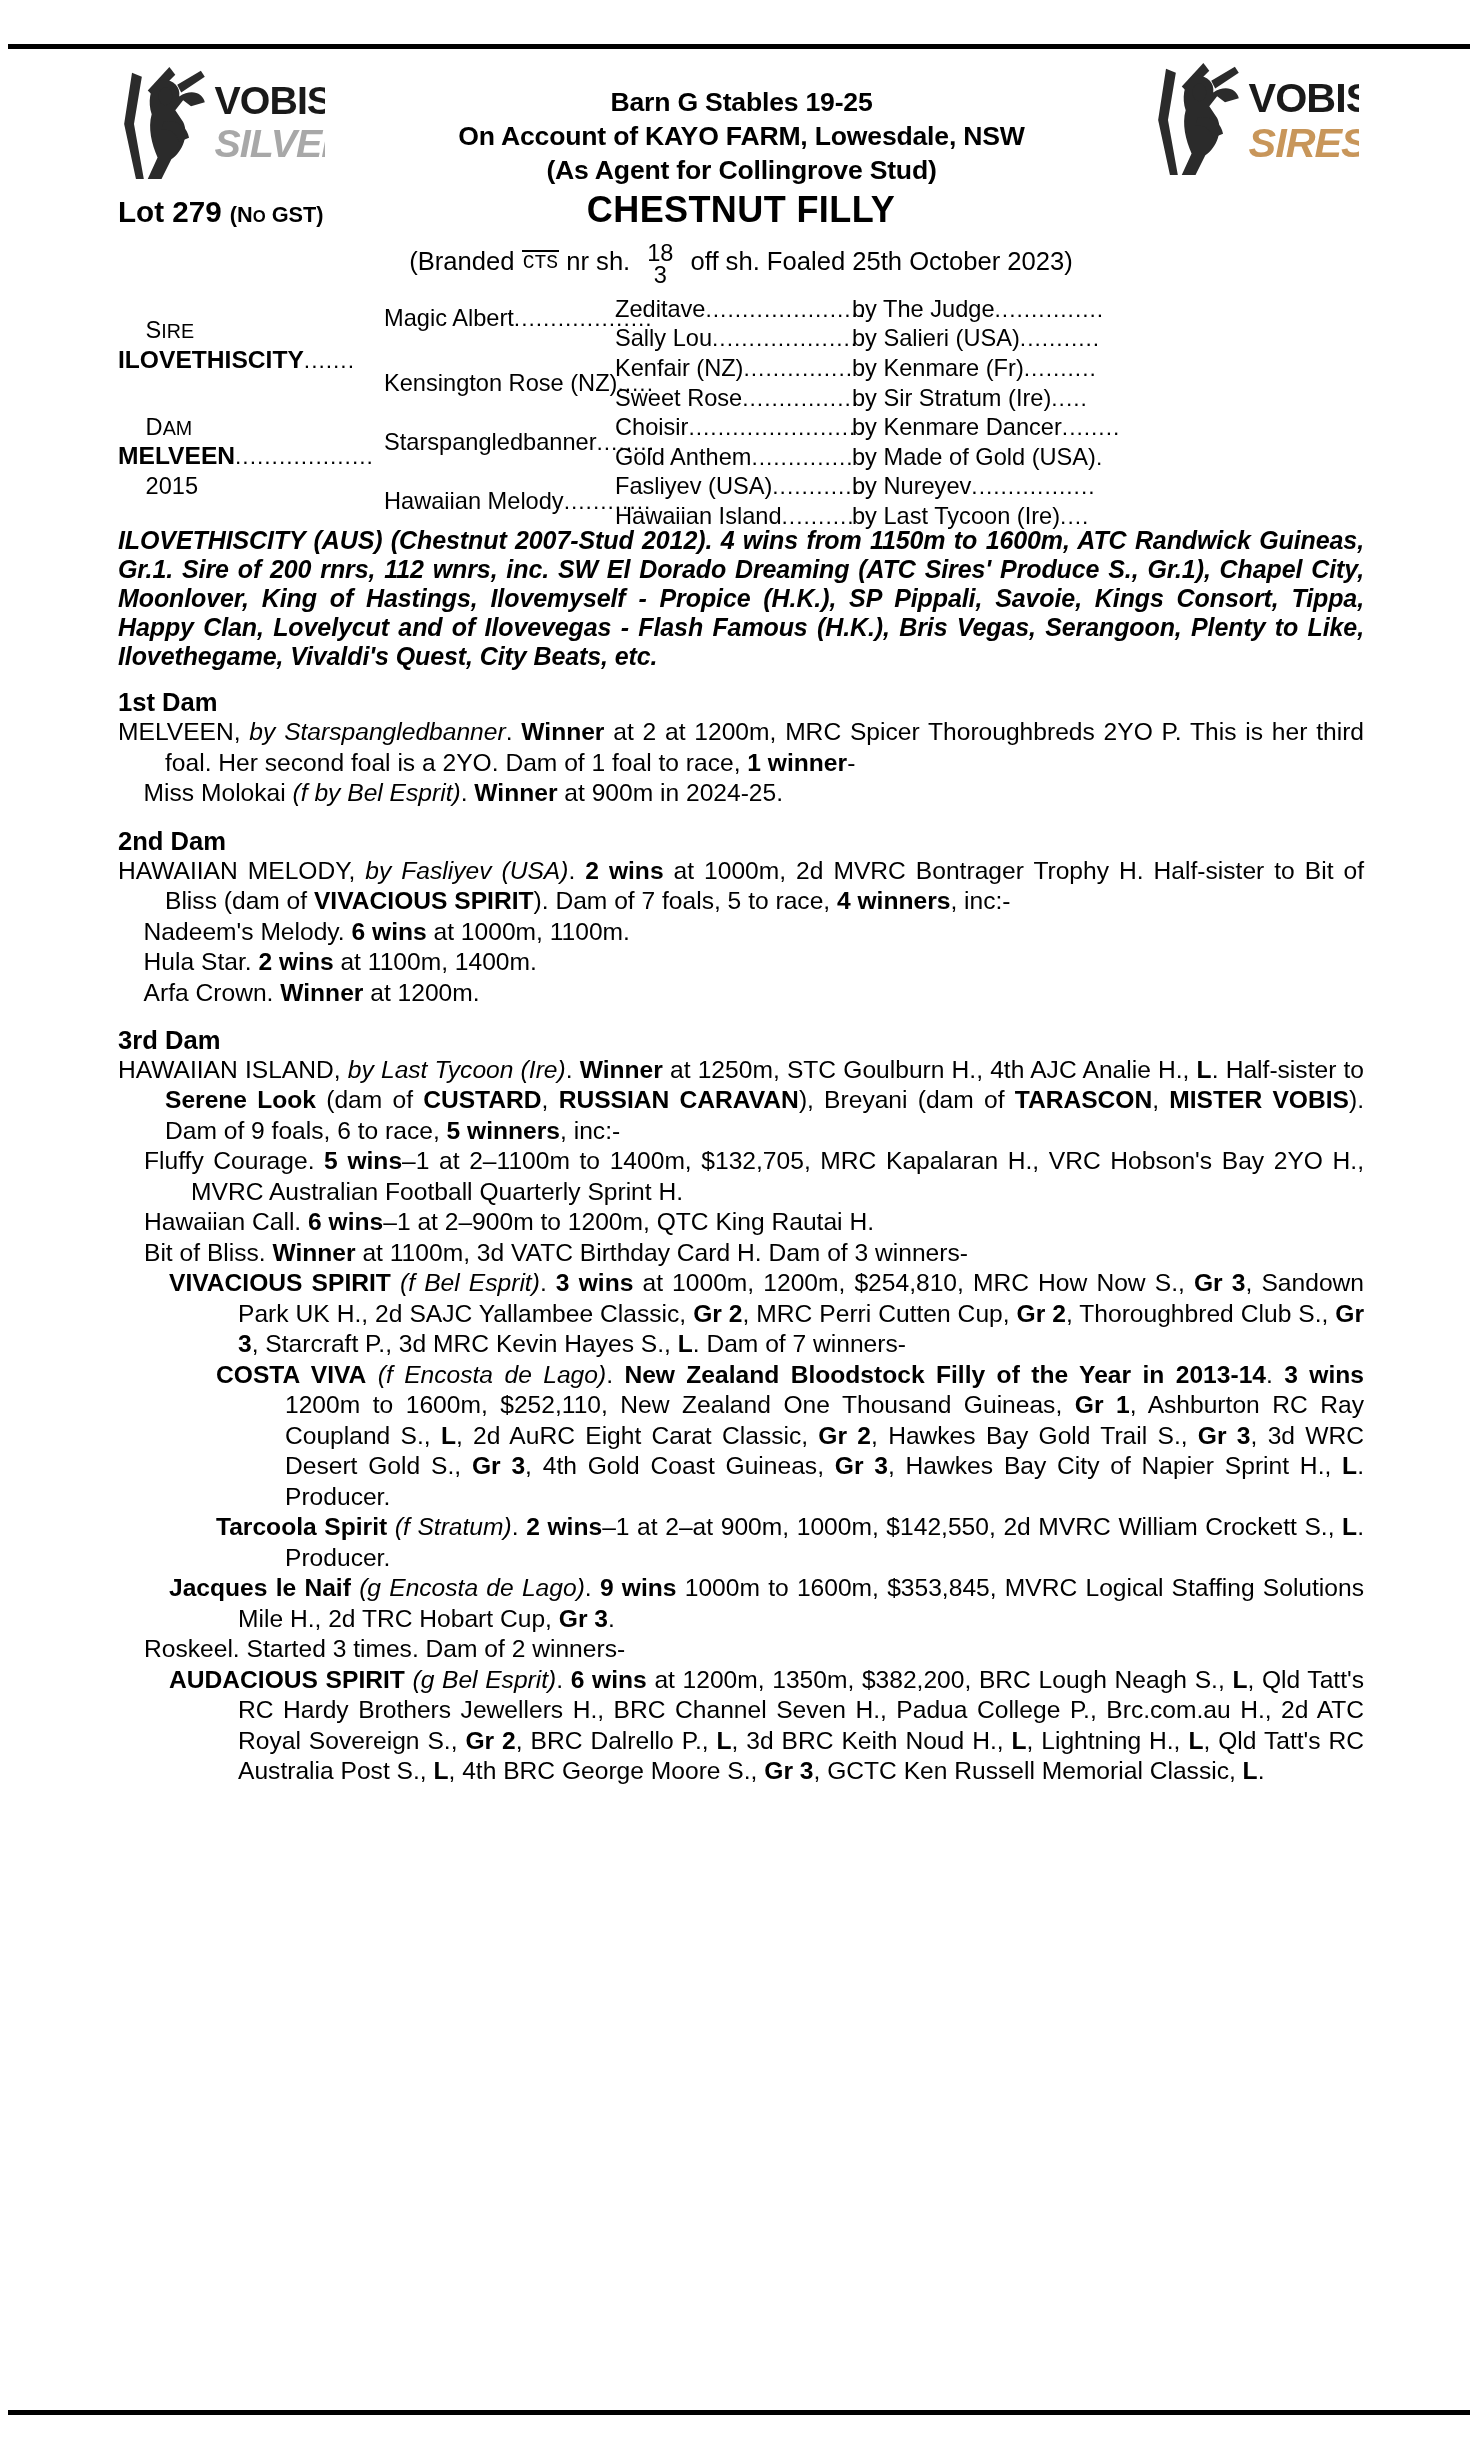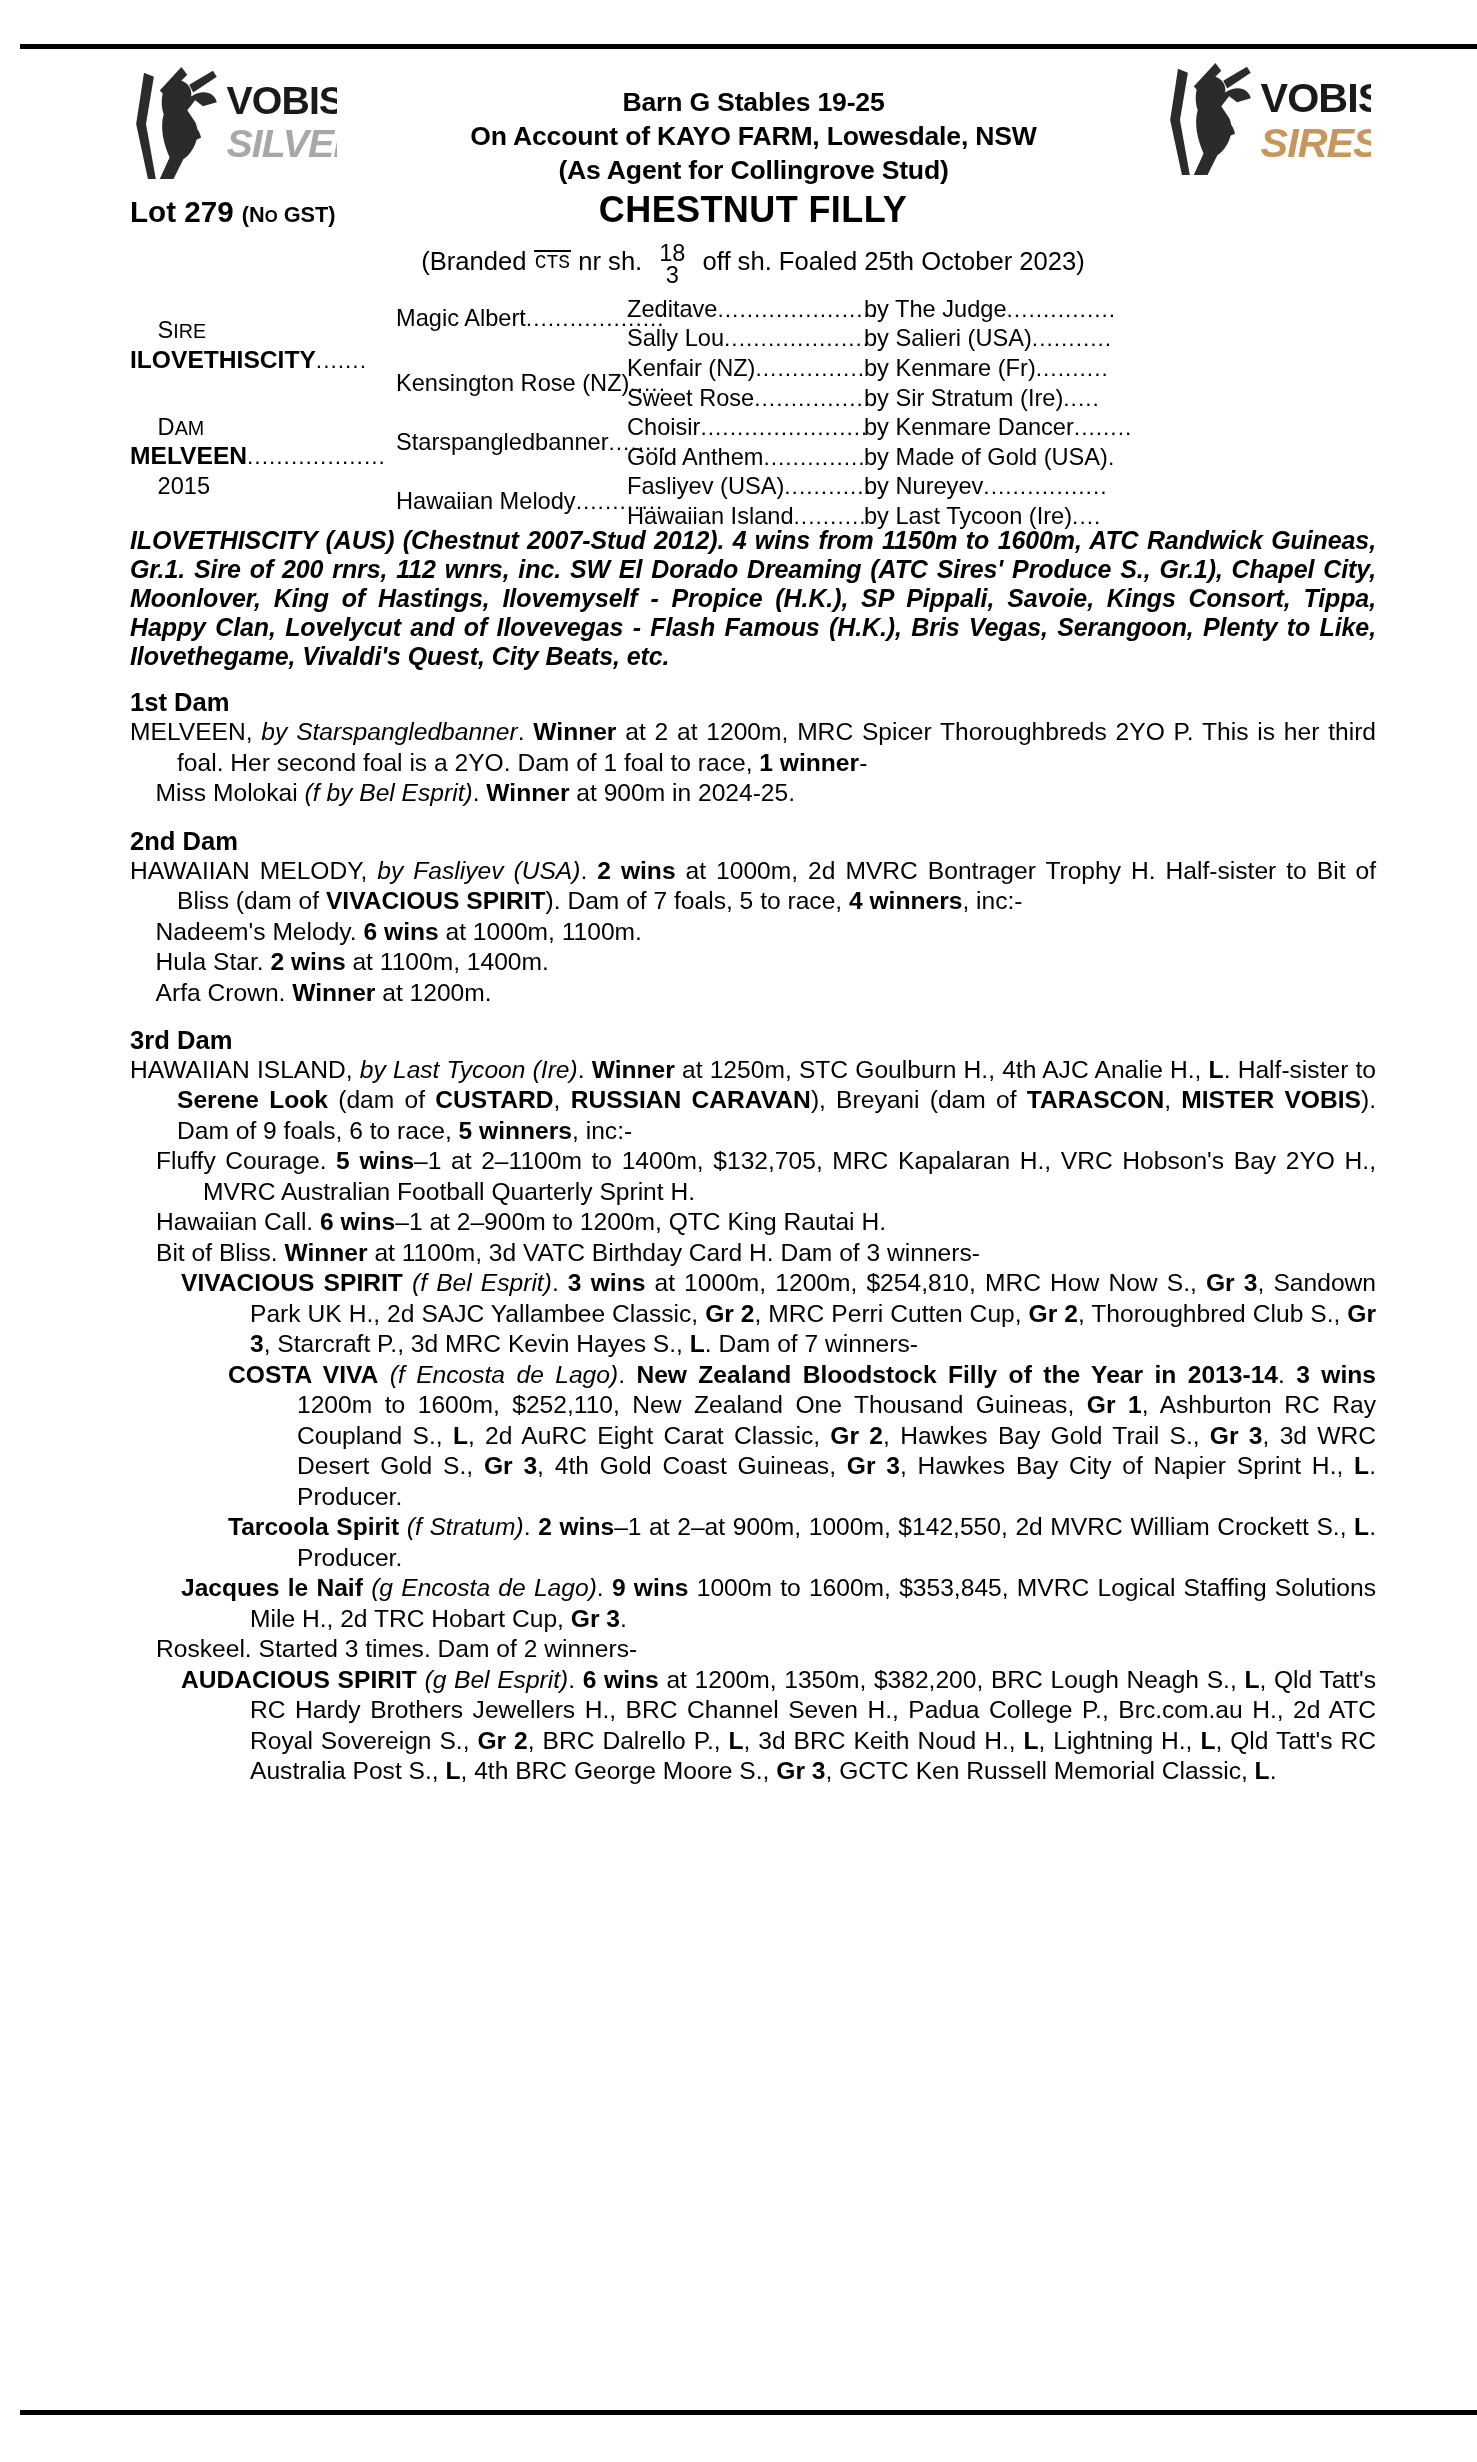--- a/index.html
+++ b/index.html
@@ -10,21 +10,21 @@
   body {
     width: 1478px;
     height: 2463px;
     font-family: "Liberation Sans", sans-serif;
     color: #000;
     position: relative;
     overflow: hidden;
   }
   .page {
     position: absolute;
-    left: 12px; top: 0;
+    left: 0; top: 0;
     width: 1346px;
     height: 2463px;
   }
   .rule {
     position: absolute;
     left: 7.9px;
     width: 1462px;
     height: 4.9px;
     background: #000;
   }

